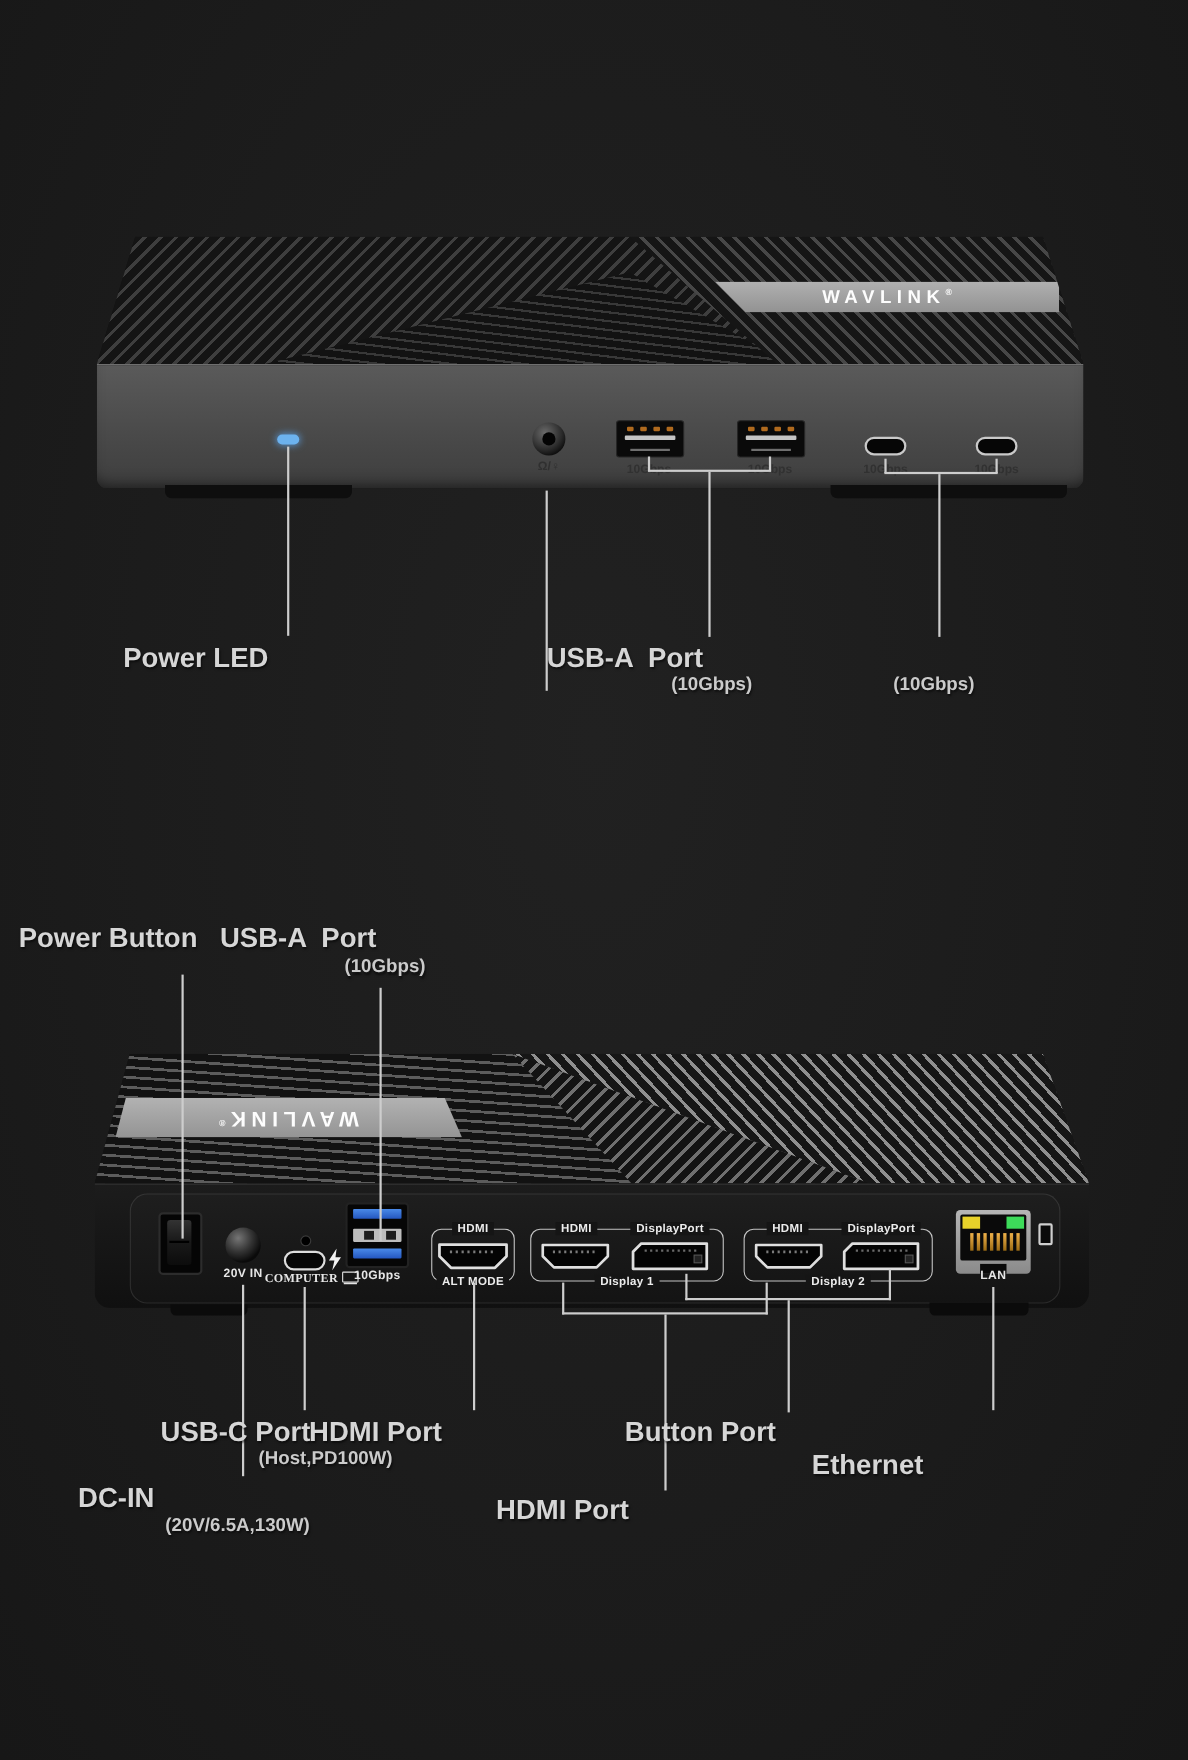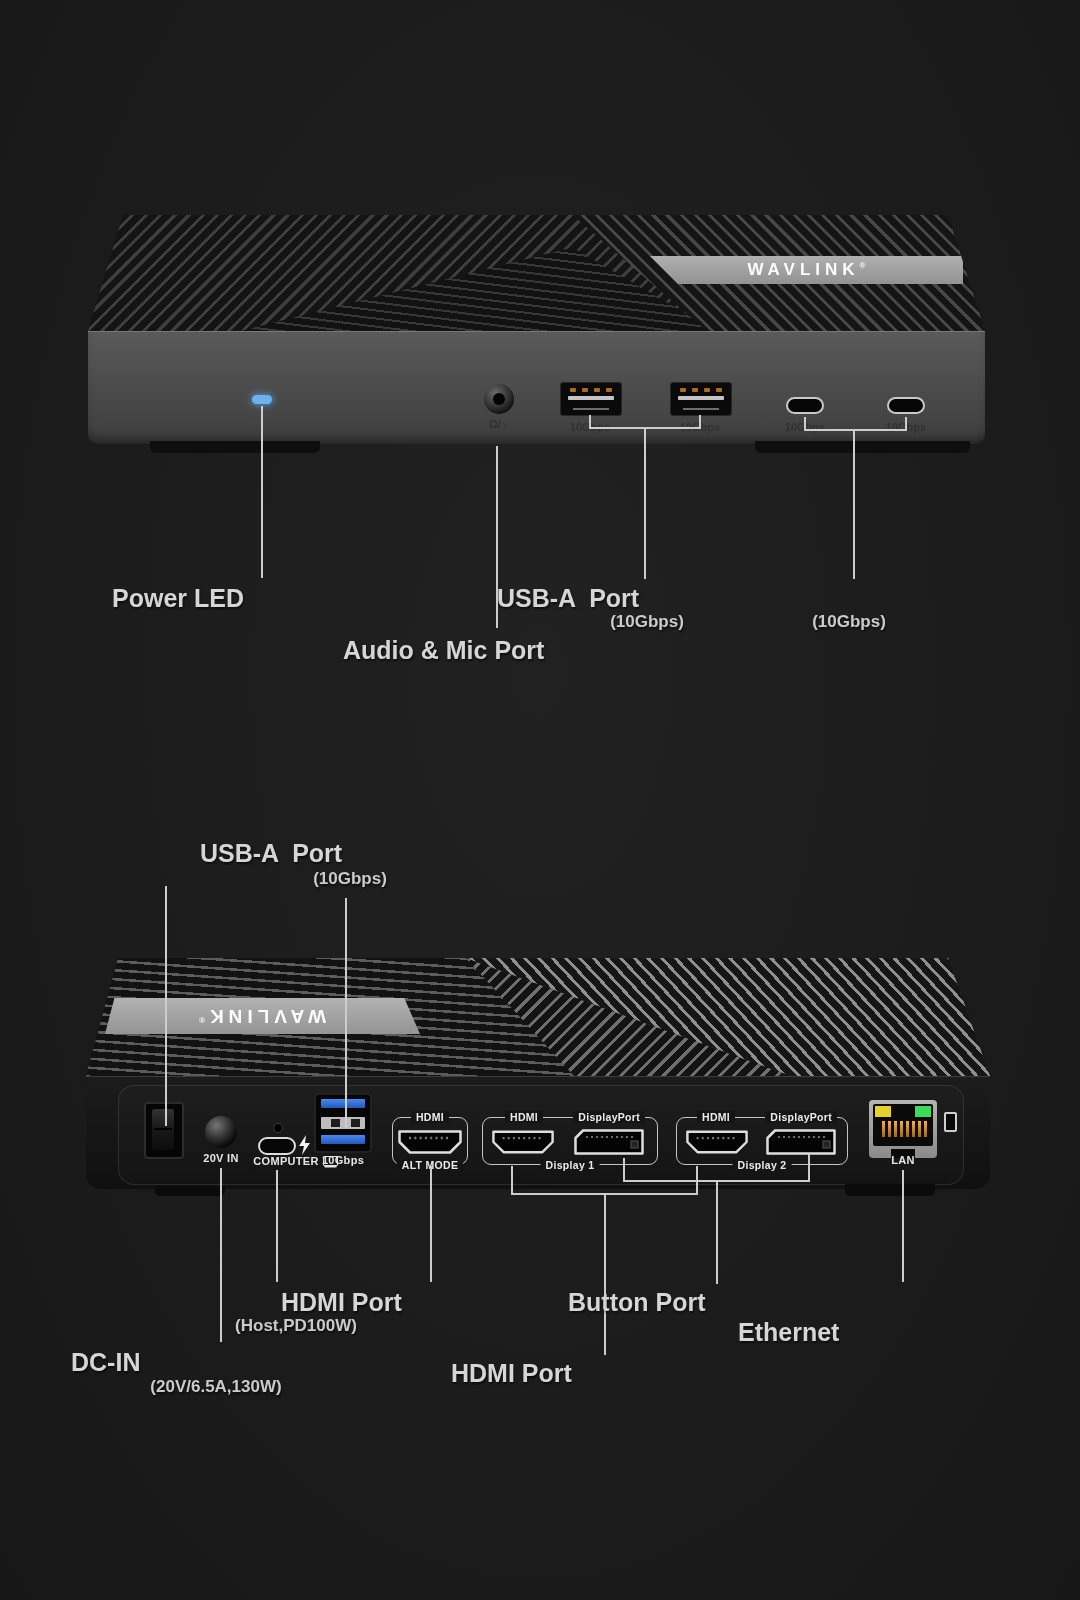--- a/index.html
+++ b/index.html
@@ -165,21 +165,20 @@
   <div class="vline" style="left:589px;top:415px;height:13px;"></div>
   <div class="vline" style="left:699px;top:415px;height:13px;"></div>
   <div class="hline" style="left:589px;top:427px;width:112px;"></div>
   <div class="vline" style="left:644px;top:429px;height:150px;"></div>
   <div class="vline" style="left:804px;top:417px;height:13px;"></div>
   <div class="vline" style="left:905px;top:417px;height:13px;"></div>
   <div class="hline" style="left:804px;top:429px;width:103px;"></div>
   <div class="vline" style="left:853px;top:431px;height:148px;"></div>
 
   <div class="lbl" style="left:262px;top:584px;">Power LED</div>
-  <div class="lbl" style="left:493px;top:636px;">Audio &amp; Mic Port</div>
   <div class="lbl" style="left:647px;top:584px;">USB-A  Port</div>
   <div class="sub" style="left:647px;top:612px;">(10Gbps)</div>
   <div class="sub" style="left:849px;top:612px;">(10Gbps)</div>
 
   <div class="topsurface rear-top">
     <div class="hatch base"></div>
     <div class="hatch zoneM"></div>
     <div class="hatch zoneR"></div>
     <div class="logo-band rear-band">
       <span class="logo-text"><span>WAVLINK</span><span class="tm">®</span></span>
@@ -195,21 +194,21 @@
 
     <div class="dcjack"></div>
     <div class="portlbl" style="left:110px;top:75px;width:50px;">20V IN</div>
 
     <div class="reset"></div>
 
     <div class="usbc-host"></div>
     <svg class="bolt" width="12" height="20" viewBox="0 0 12 20">
       <polygon points="7,0 0,11 5,11 3,20 11,8 6,8" fill="#f2f2f2"></polygon>
     </svg>
-    <div class="portlbl" style="left:152px;top:78px;width:115px;">
+    <div class="portlbl" style="left:140px;top:78px;width:115px;font-family:Liberation Serif, serif;">
       <span>COMPUTER</span><span class="laptop" style="display:inline-block;width:13px;height:8px;border:1.5px solid #e3e3e3;border-radius:1px;margin-left:4px;position:relative;top:1px;box-shadow:0 3px 0 -1.5px #e3e3e3;"></span>
     </div>
 
     <div class="usba-stack">
       <div class="t1"></div>
       <div class="mid">
           <i style="left:10px;"></i>
           <i style="left:30px;"></i>
         </div>
       <div class="t2"></div>
@@ -275,39 +274,41 @@
     <div class="portlbl" style="left:787px;top:77px;width:60px;">LAN</div>
 
     <div class="klock"></div>
   </div>
   <div class="rfoot" style="left:155px;top:1186px;width:70px;height:10px;"></div>
   <div class="rfoot" style="left:845px;top:1184px;width:90px;height:12px;"></div>
 
   <div class="vline" style="left:165px;top:886px;height:240px;"></div>
   <div class="vline" style="left:345px;top:898px;height:230px;"></div>
 
+  <div class="lbl" style="left:167px;top:839px;">Power Button</div>
   <div class="lbl" style="left:350px;top:839px;">USB-A  Port</div>
   <div class="sub" style="left:350px;top:869px;">(10Gbps)</div>
 
   <div class="vline" style="left:220px;top:1168px;height:174px;"></div>
   <div class="vline" style="left:276px;top:1170px;height:112px;"></div>
   <div class="vline" style="left:430px;top:1166px;height:116px;"></div>
 
   <div class="vline" style="left:623px;top:1158px;height:24px;"></div>
   <div class="vline" style="left:808px;top:1154px;height:28px;"></div>
   <div class="hline" style="left:623px;top:1180px;width:187px;"></div>
   <div class="vline" style="left:716px;top:1182px;height:102px;"></div>
 
   <div class="vline" style="left:511px;top:1166px;height:29px;"></div>
   <div class="vline" style="left:696px;top:1166px;height:29px;"></div>
   <div class="hline" style="left:511px;top:1193px;width:187px;"></div>
   <div class="vline" style="left:604px;top:1195px;height:160px;"></div>
 
   <div class="vline" style="left:902px;top:1170px;height:112px;"></div>
 
+  <div class="lbl" style="left:296px;top:1288px;">USB-C Port</div>
   <div class="sub" style="left:296px;top:1316px;">(Host,PD100W)</div>
   <div class="lbl" style="left:431px;top:1288px;">HDMI Port</div>
   <div class="lbl" style="left:718px;top:1288px;">Button Port</div>
   <div class="lbl" style="left:888px;top:1318px;">Ethernet</div>
   <div class="lbl" style="left:221px;top:1348px;">DC-IN</div>
   <div class="sub" style="left:216px;top:1377px;">(20V/6.5A,130W)</div>
   <div class="lbl" style="left:601px;top:1359px;">HDMI Port</div>
 
 </div>
 

